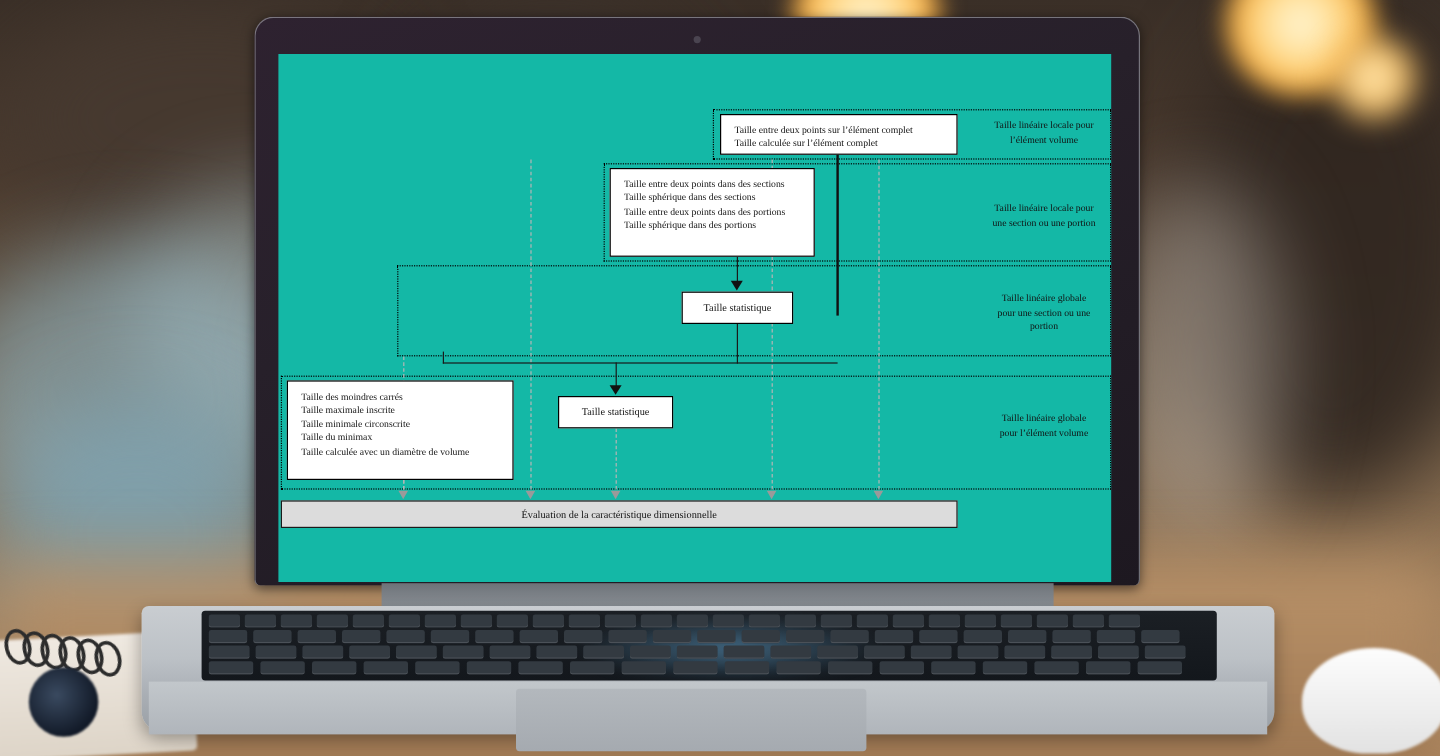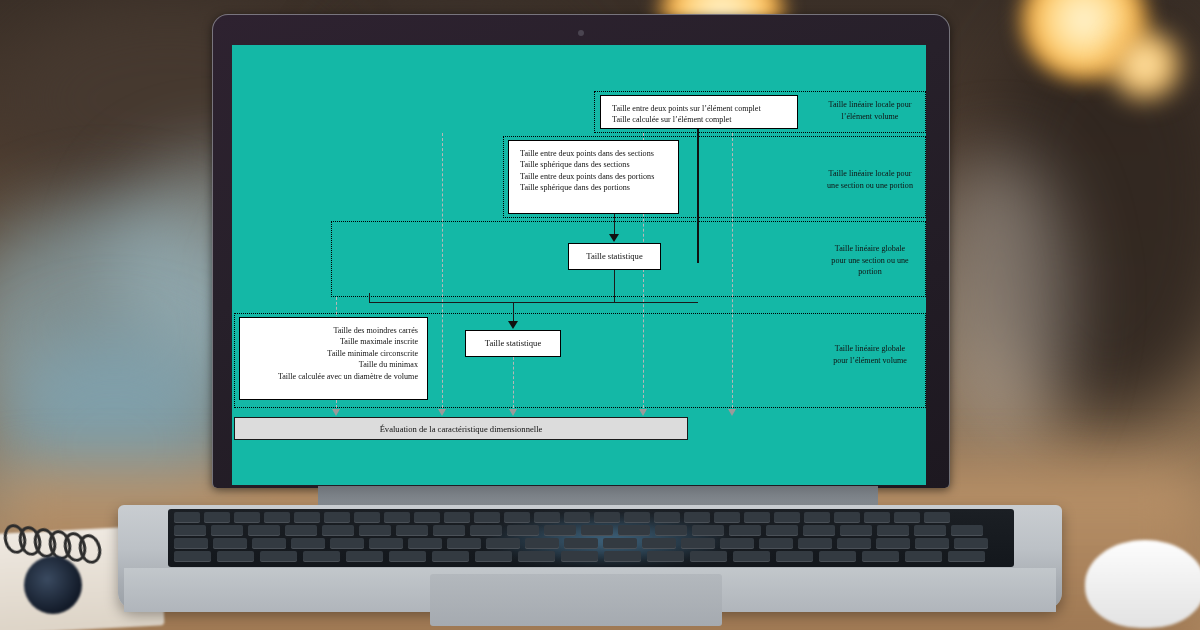--- a/index.html
+++ b/index.html
@@ -210,21 +210,21 @@
       </div>
 
       <div class="rlabel" style="left:584px;top:198px;">
         <div>Taille linéaire globale</div>
         <div>pour une section ou une</div>
         <div>portion</div>
       </div>
 
       <div class="band" style="left:2px;top:268px;width:692px;height:95px;"></div>
 
-      <div class="solidbox blk" style="left:7px;top:272px;width:189px;height:83px;text-align:right;">
+      <div class="solidbox blk" style="left:7px;top:272px;width:189px;height:83px;">
         <span class="ln">Taille des moindres carrés</span>
         <span class="ln">Taille maximale inscrite</span>
         <span class="ln">Taille minimale circonscrite</span>
         <span class="ln">Taille du minimax</span>
         <span class="ln">Taille calculée avec un diamètre de volume</span>
       </div>
 
       <div class="solidbox centered" style="left:233px;top:285px;width:96px;height:27px;">
         <span class="ln">Taille statistique</span>
       </div>
@@ -255,21 +255,21 @@
       <div class="vdash" style="left:500px;top:88px;height:275px;"></div>
 
       <div class="arrowgry" style="left:100px;top:364px;"></div>
       <div class="arrowgry" style="left:206px;top:364px;"></div>
       <div class="arrowgry" style="left:277px;top:364px;"></div>
       <div class="arrowgry" style="left:407px;top:364px;"></div>
       <div class="arrowgry" style="left:496px;top:364px;"></div>
 
       <div class="vdash" style="left:104px;top:355px;height:8px;"></div>
 
-      <div class="bottombar" style="left:2px;top:372px;width:454px;height:23px;">
+      <div class="bottombar" style="left:2px;top:372px;width:564px;height:23px;">
         <span>Évaluation de la caractéristique dimensionnelle</span>
       </div>
 
     </div>
   </div>
 
   <div class="hinge"></div>
   <div class="base"></div>
   <div class="keyarea">
     <div class="keyglow"></div>

